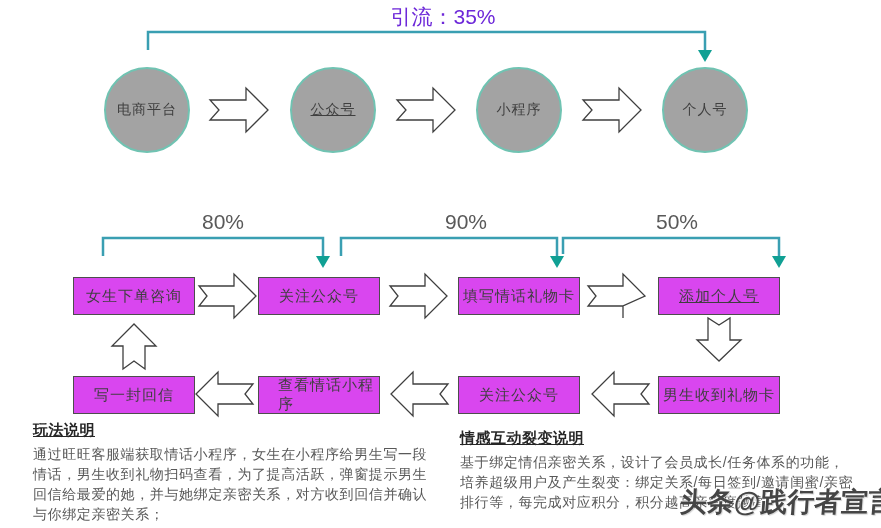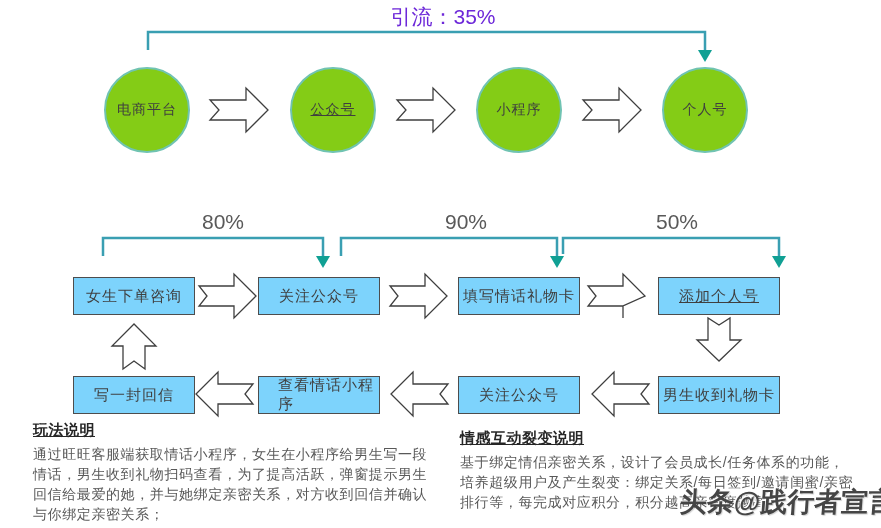--- a/index.html
+++ b/index.html
@@ -3,26 +3,26 @@
 <meta charset="utf-8">
 <style>
   html,body{margin:0;padding:0;background:#fff;}
   #canvas{
     position:relative;width:881px;height:528px;background:#ffffff;overflow:hidden;
     font-family:"Liberation Sans","DejaVu Sans",sans-serif;
   }
   #shapes{position:absolute;left:0;top:0;width:881px;height:528px;z-index:1;}
   .stage-circle{
     position:absolute;width:86px;height:86px;border-radius:50%;
-    background:#84cc16;border:2px solid #70C3B2;box-sizing:border-box;
+    background:#a3a3a3;border:2px solid #70C3B2;box-sizing:border-box;
     display:flex;align-items:center;justify-content:center;
     font-size:14px;color:#3F3F3F;z-index:2;letter-spacing:1px;
   }
   .flow-box{
-    position:absolute;width:122px;height:38px;background:#7dd3fc;
+    position:absolute;width:122px;height:38px;background:#d946ef;
     border:1px solid #4D4D4D;box-sizing:border-box;
     display:flex;align-items:center;justify-content:center;
     font-size:15px;color:#3F3F3F;z-index:2;letter-spacing:1px;
   }
   .rate-label{
     position:absolute;width:70px;text-align:center;
     font-size:21px;color:#595959;z-index:2;
   }
   .traffic-label{
     position:absolute;left:378px;top:3px;width:130px;text-align:center;

